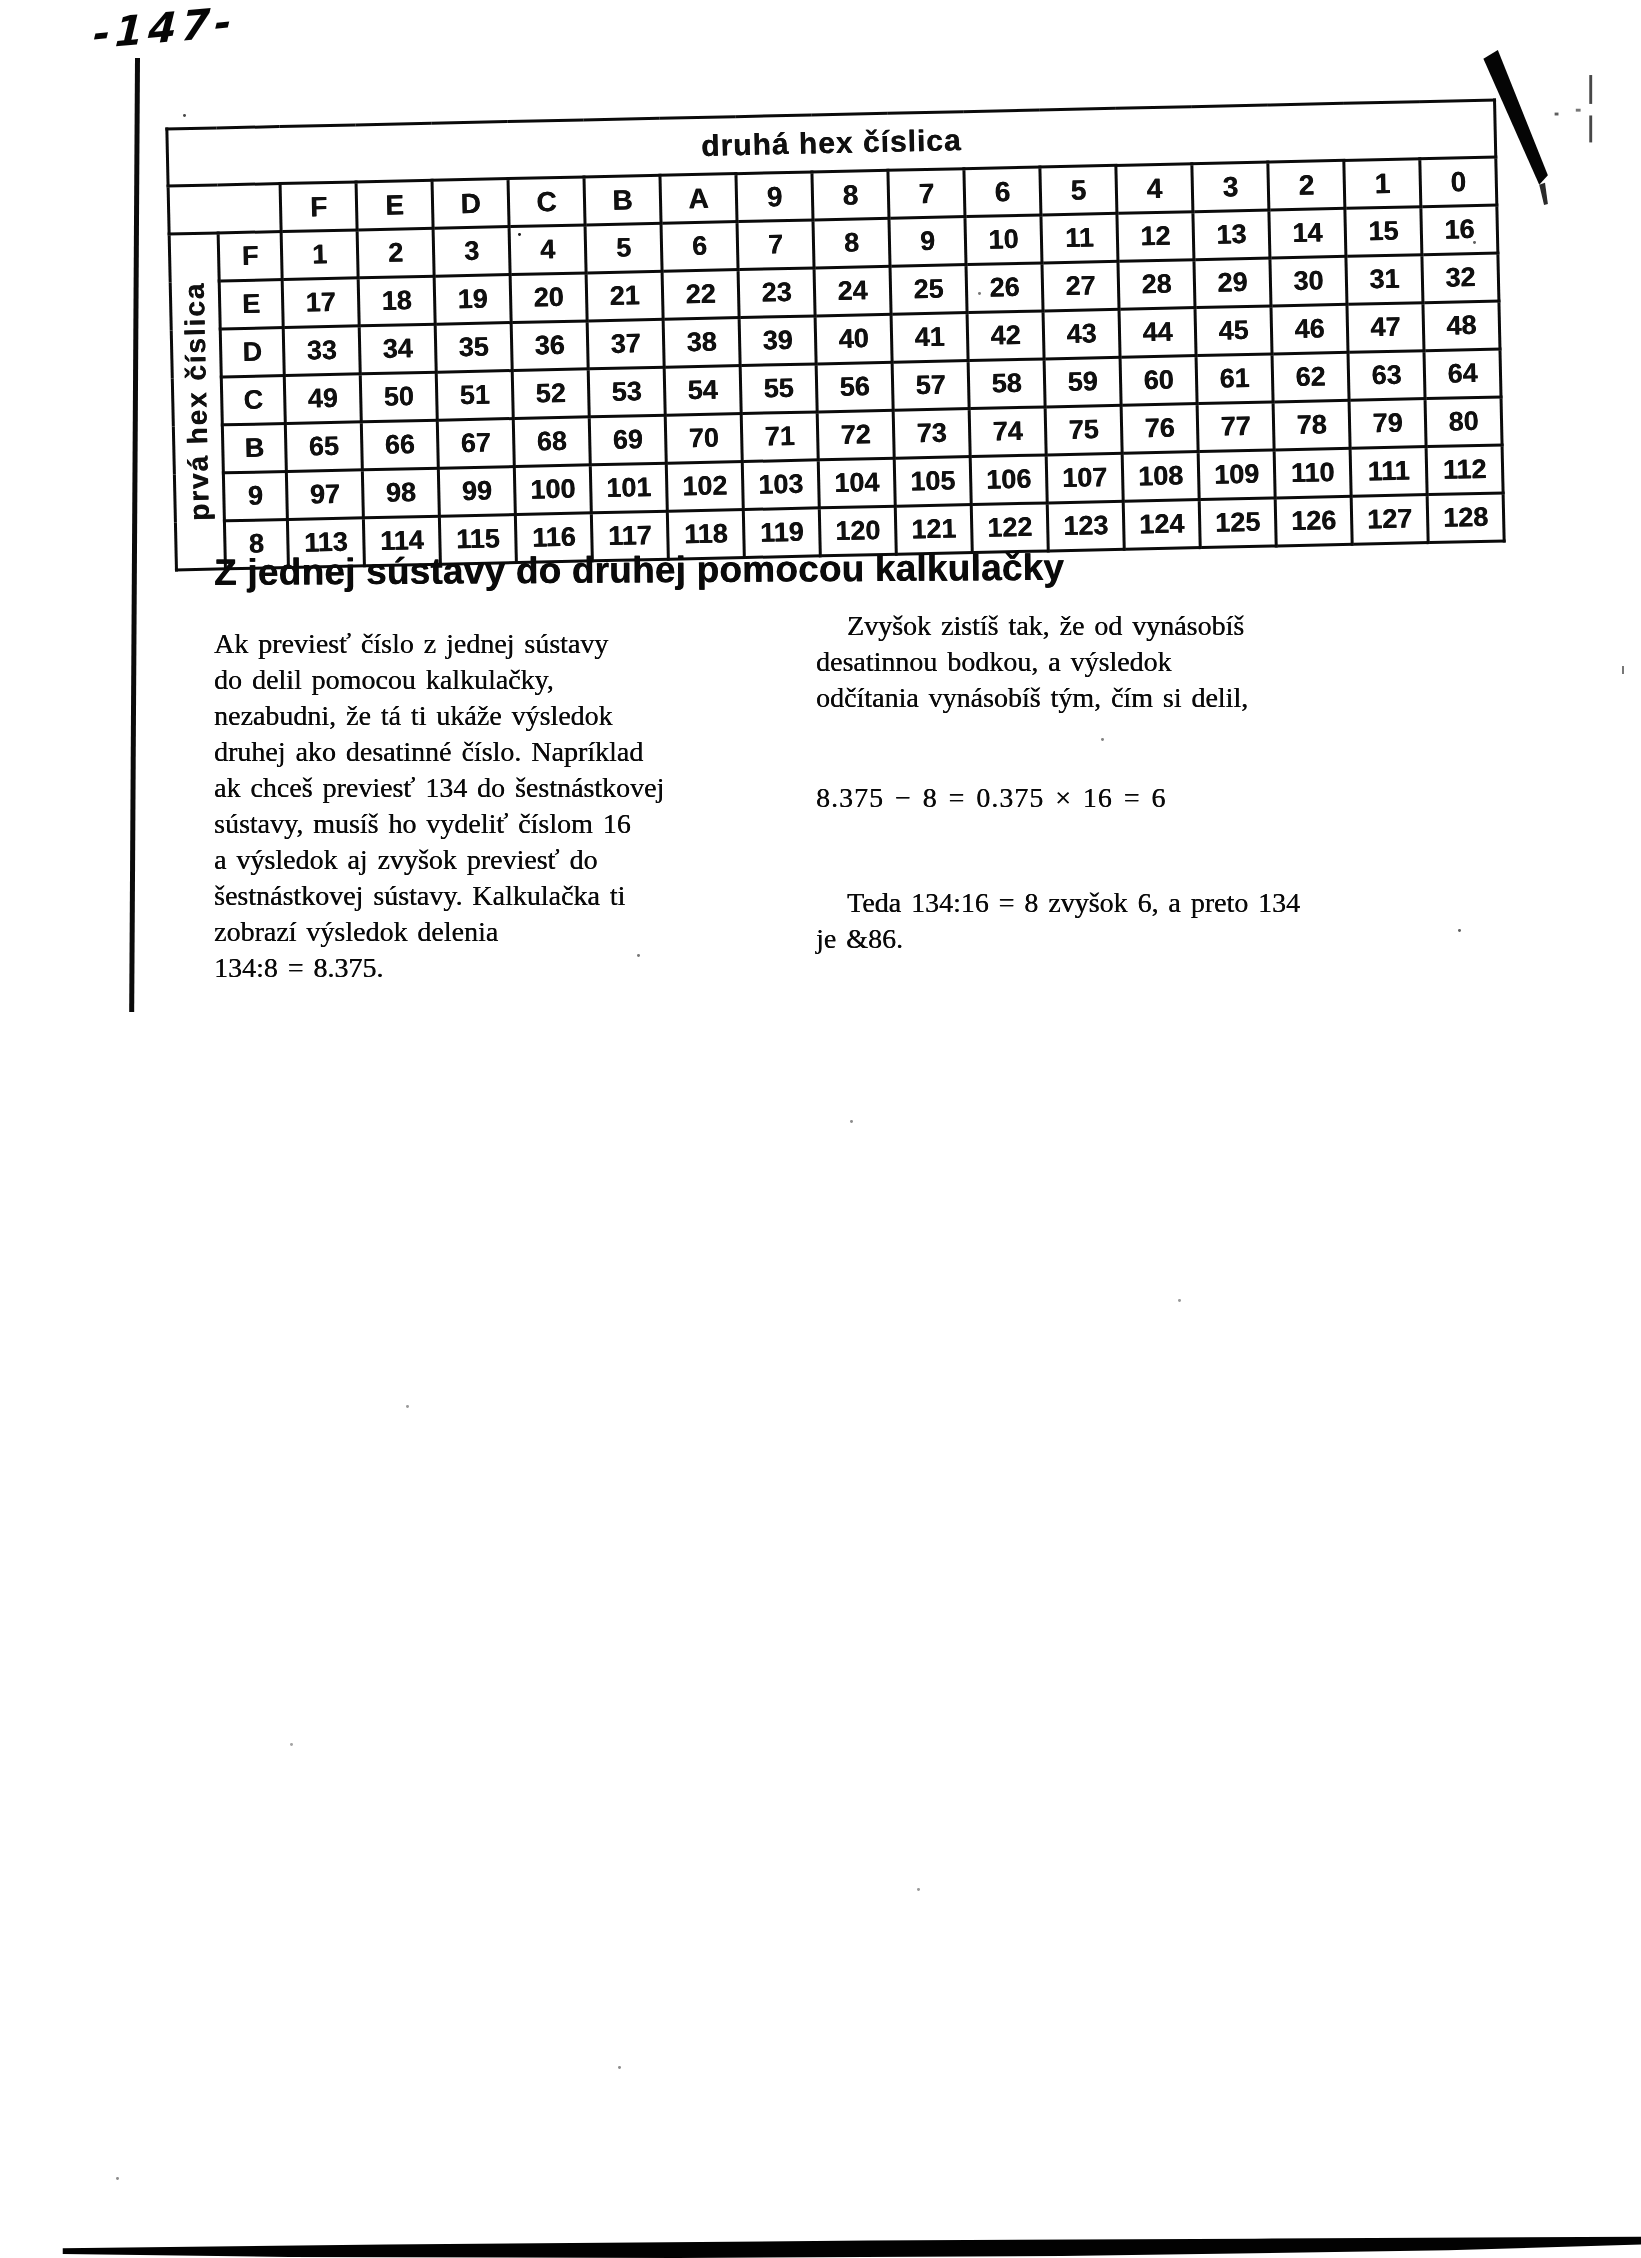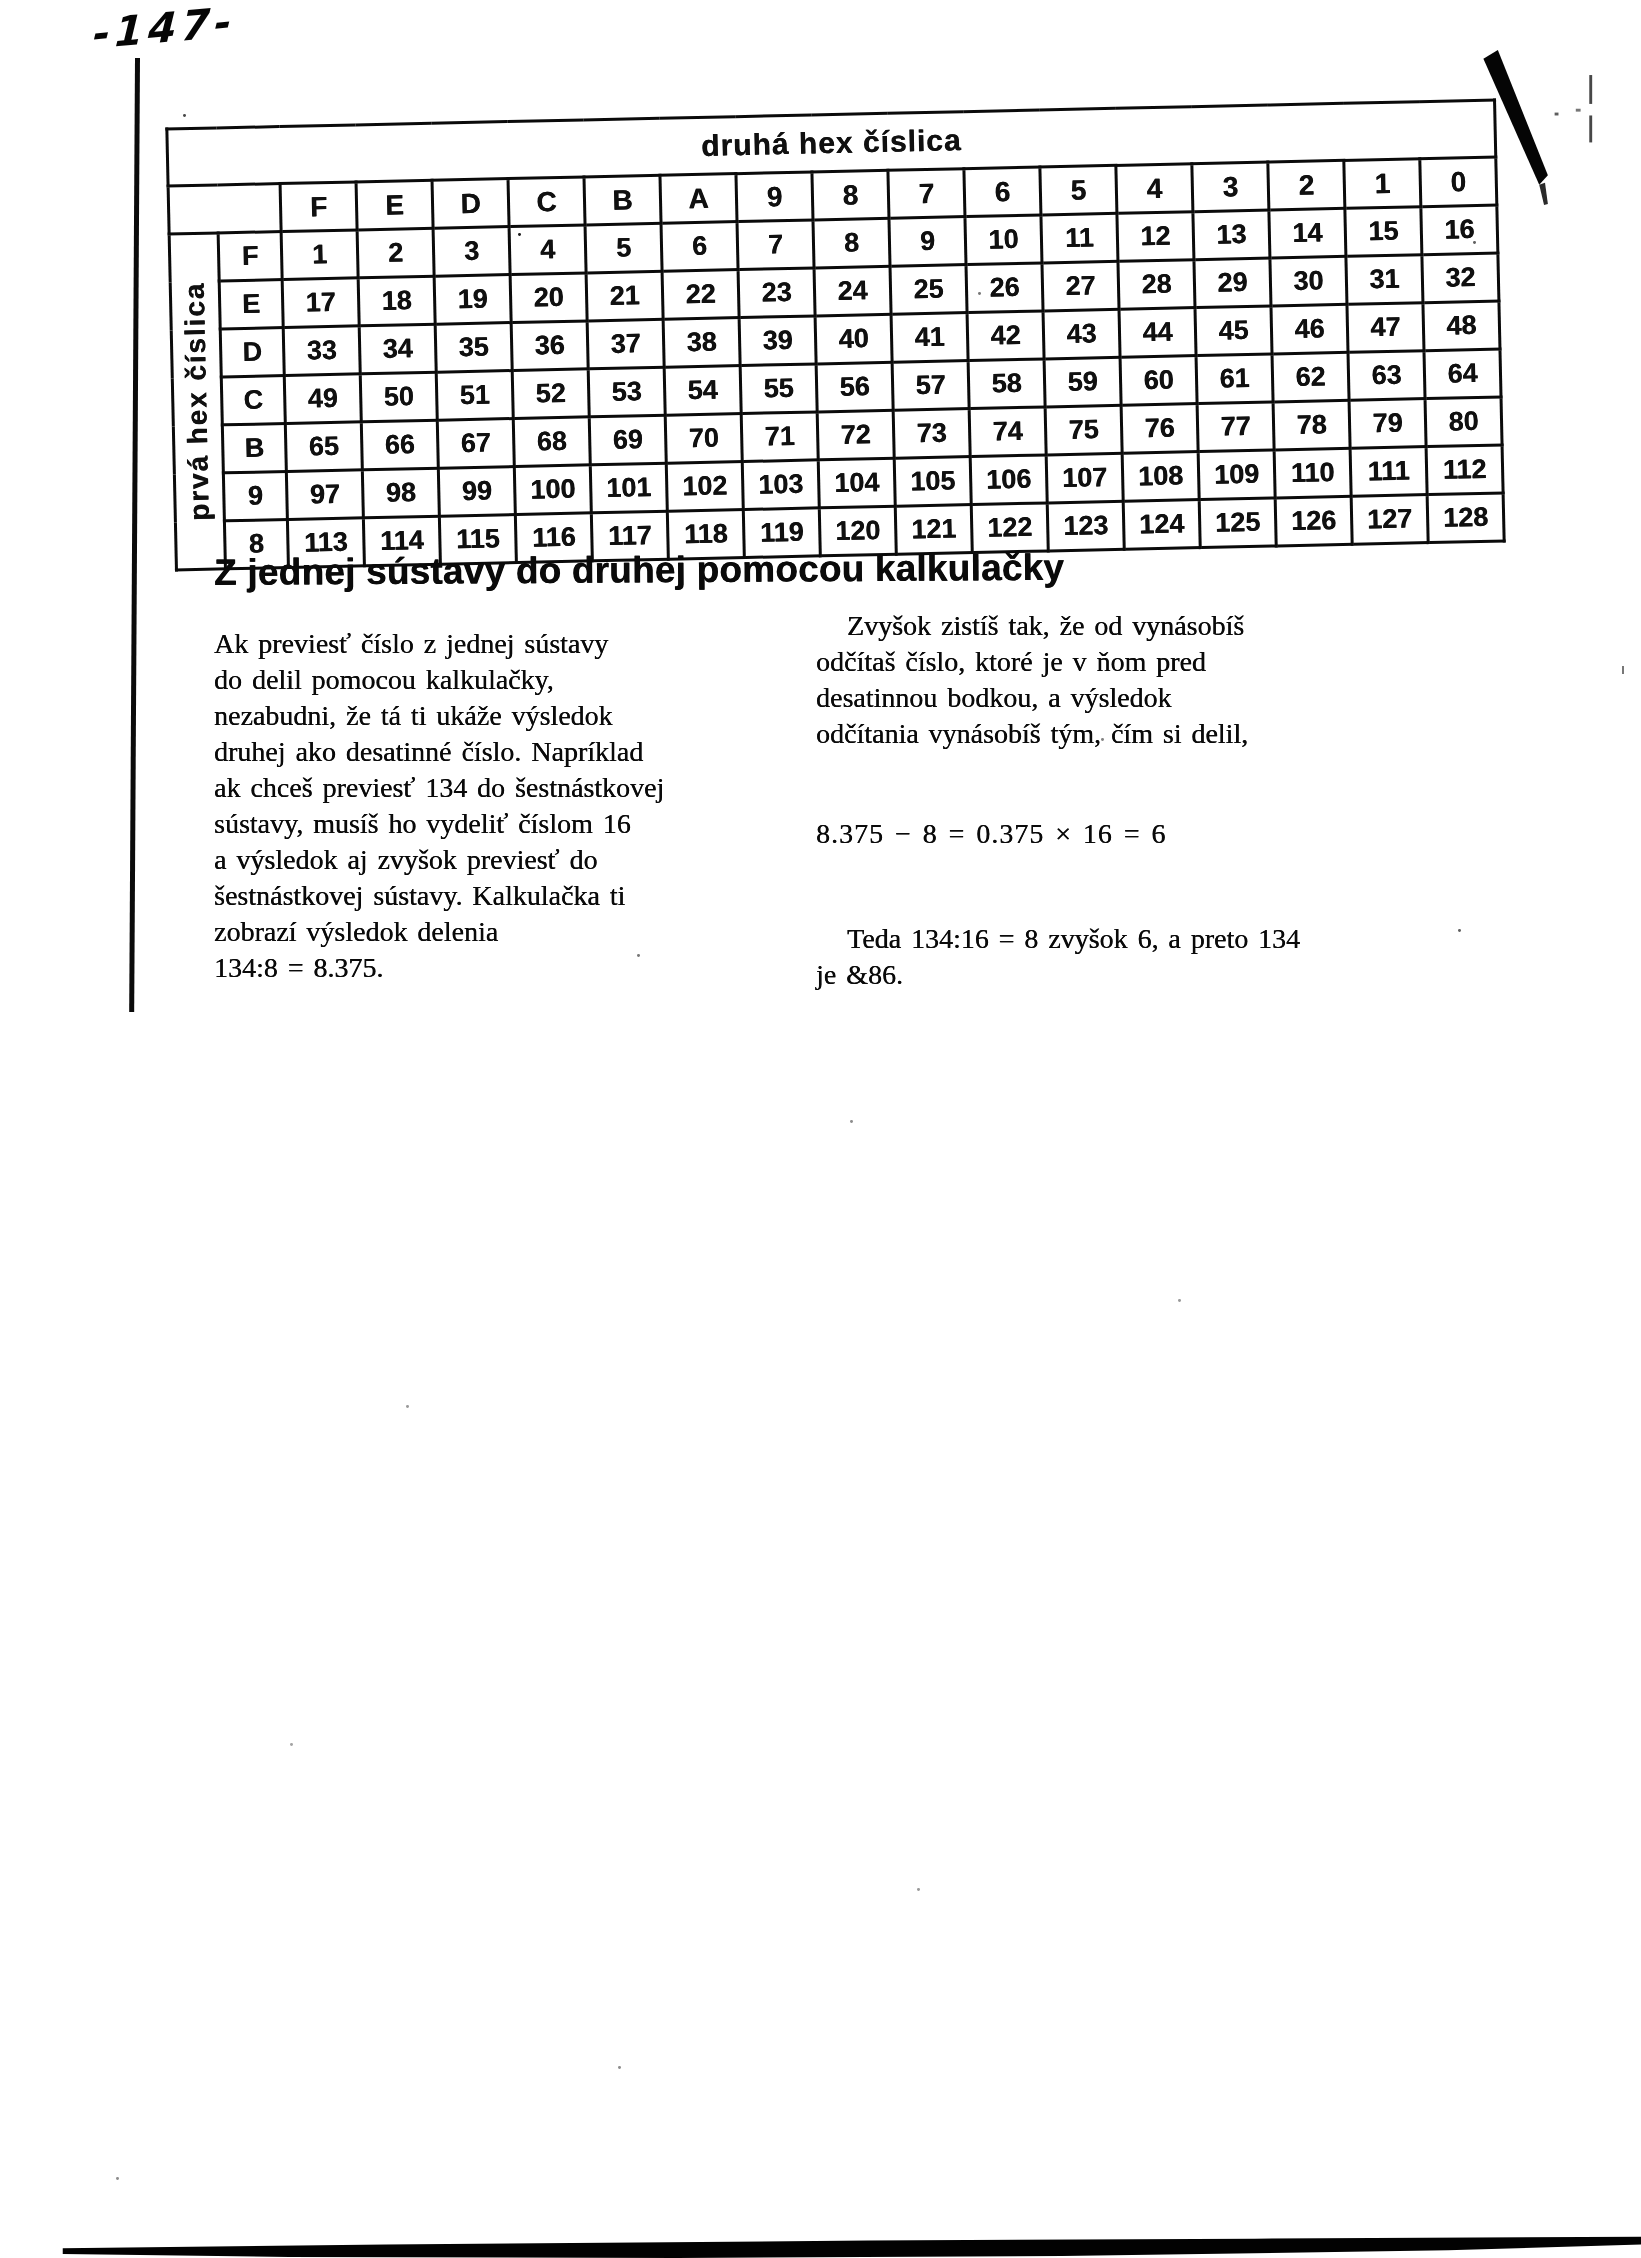--- a/index.html
+++ b/index.html
@@ -246,21 +246,20 @@
       <div class="tline">sústavy, musíš ho vydeliť číslom 16</div>
       <div class="tline">a výsledok aj zvyšok previesť do</div>
       <div class="tline">šestnástkovej sústavy. Kalkulačka ti</div>
       <div class="tline">zobrazí výsledok delenia</div>
       <div class="tline">134:8 = 8.375.</div>
     </div>
 
   <div class="text-col col-right">
     <div>
         <div class="tline indent">Zvyšok zistíš tak, že od vynásobíš</div>
-        <div class="tline">odčítaš číslo, ktoré je v ňom pred</div>
         <div class="tline">desatinnou bodkou, a výsledok</div>
         <div class="tline">odčítania vynásobíš tým, čím si delil,</div>
       </div>
     <div class="formula">8.375 − 8 = 0.375 × 16 = 6</div>
     <div class="para2">
         <div class="tline indent">Teda 134:16 = 8 zvyšok 6, a preto 134</div>
         <div class="tline">je &amp;86.</div>
       </div>
   </div>
 

